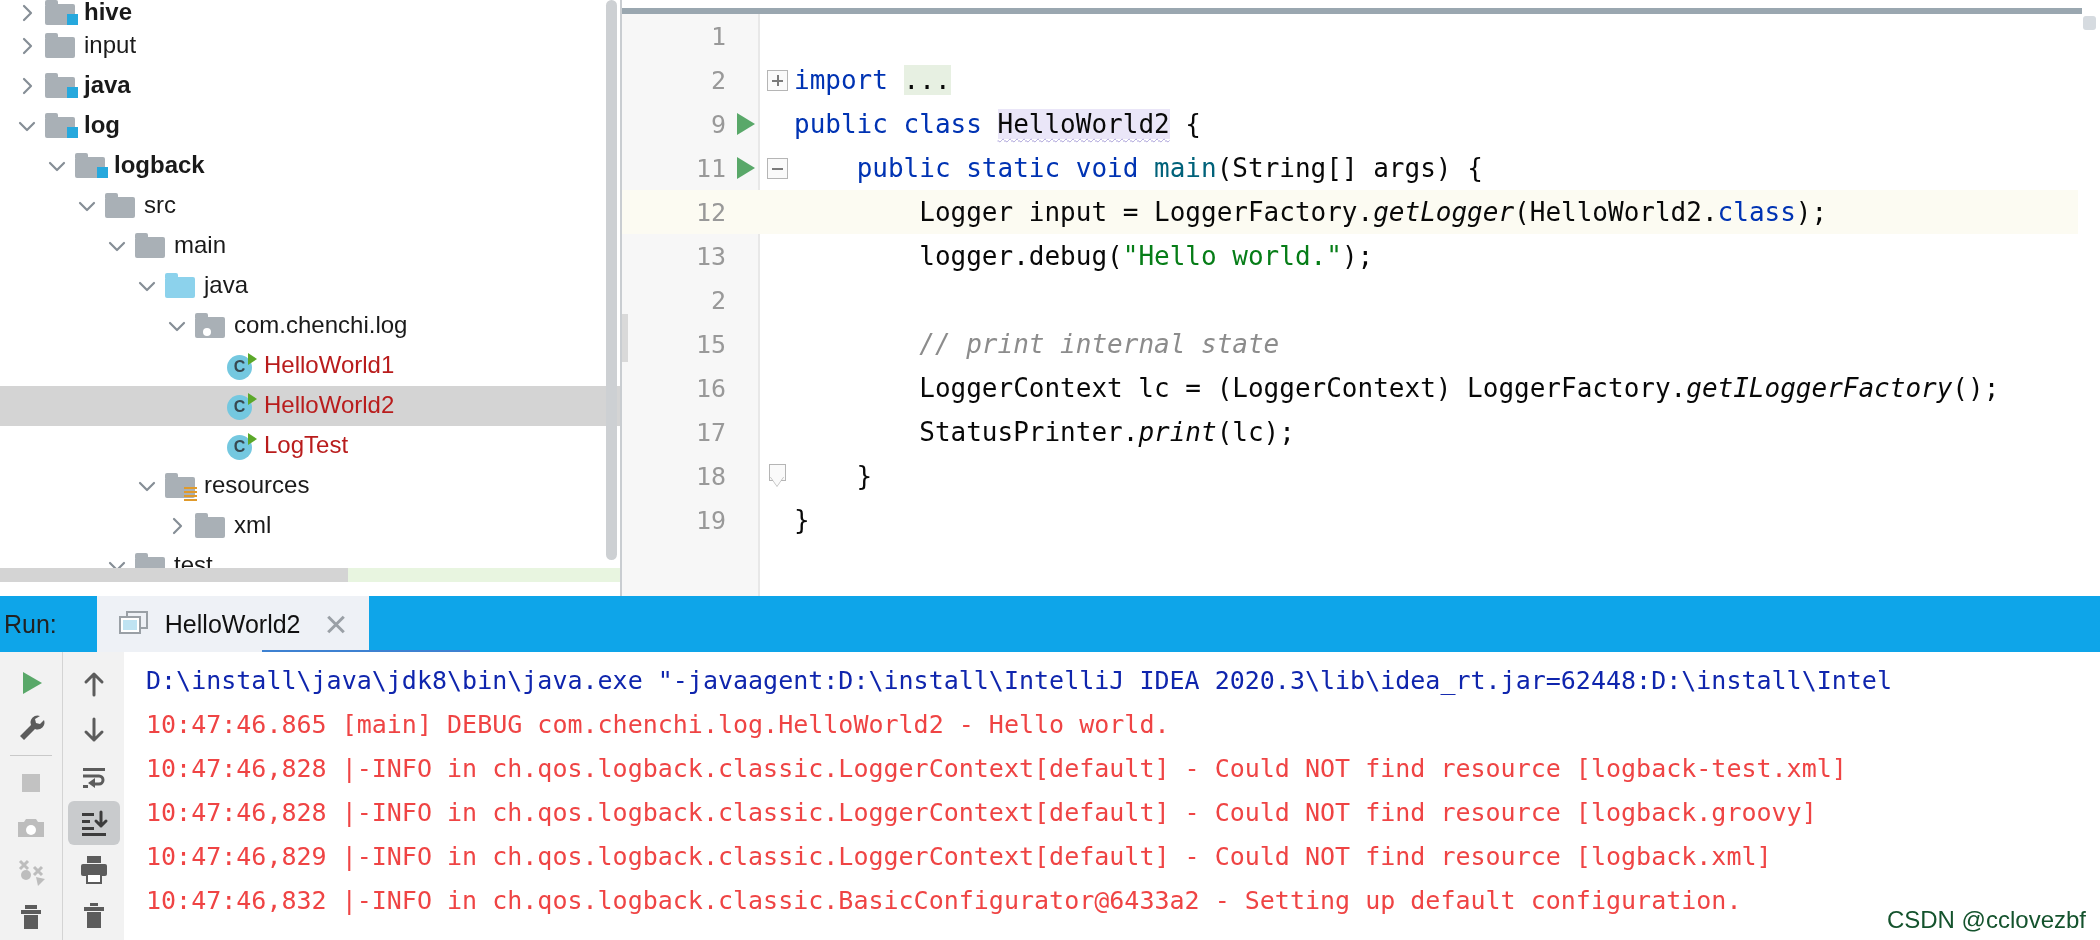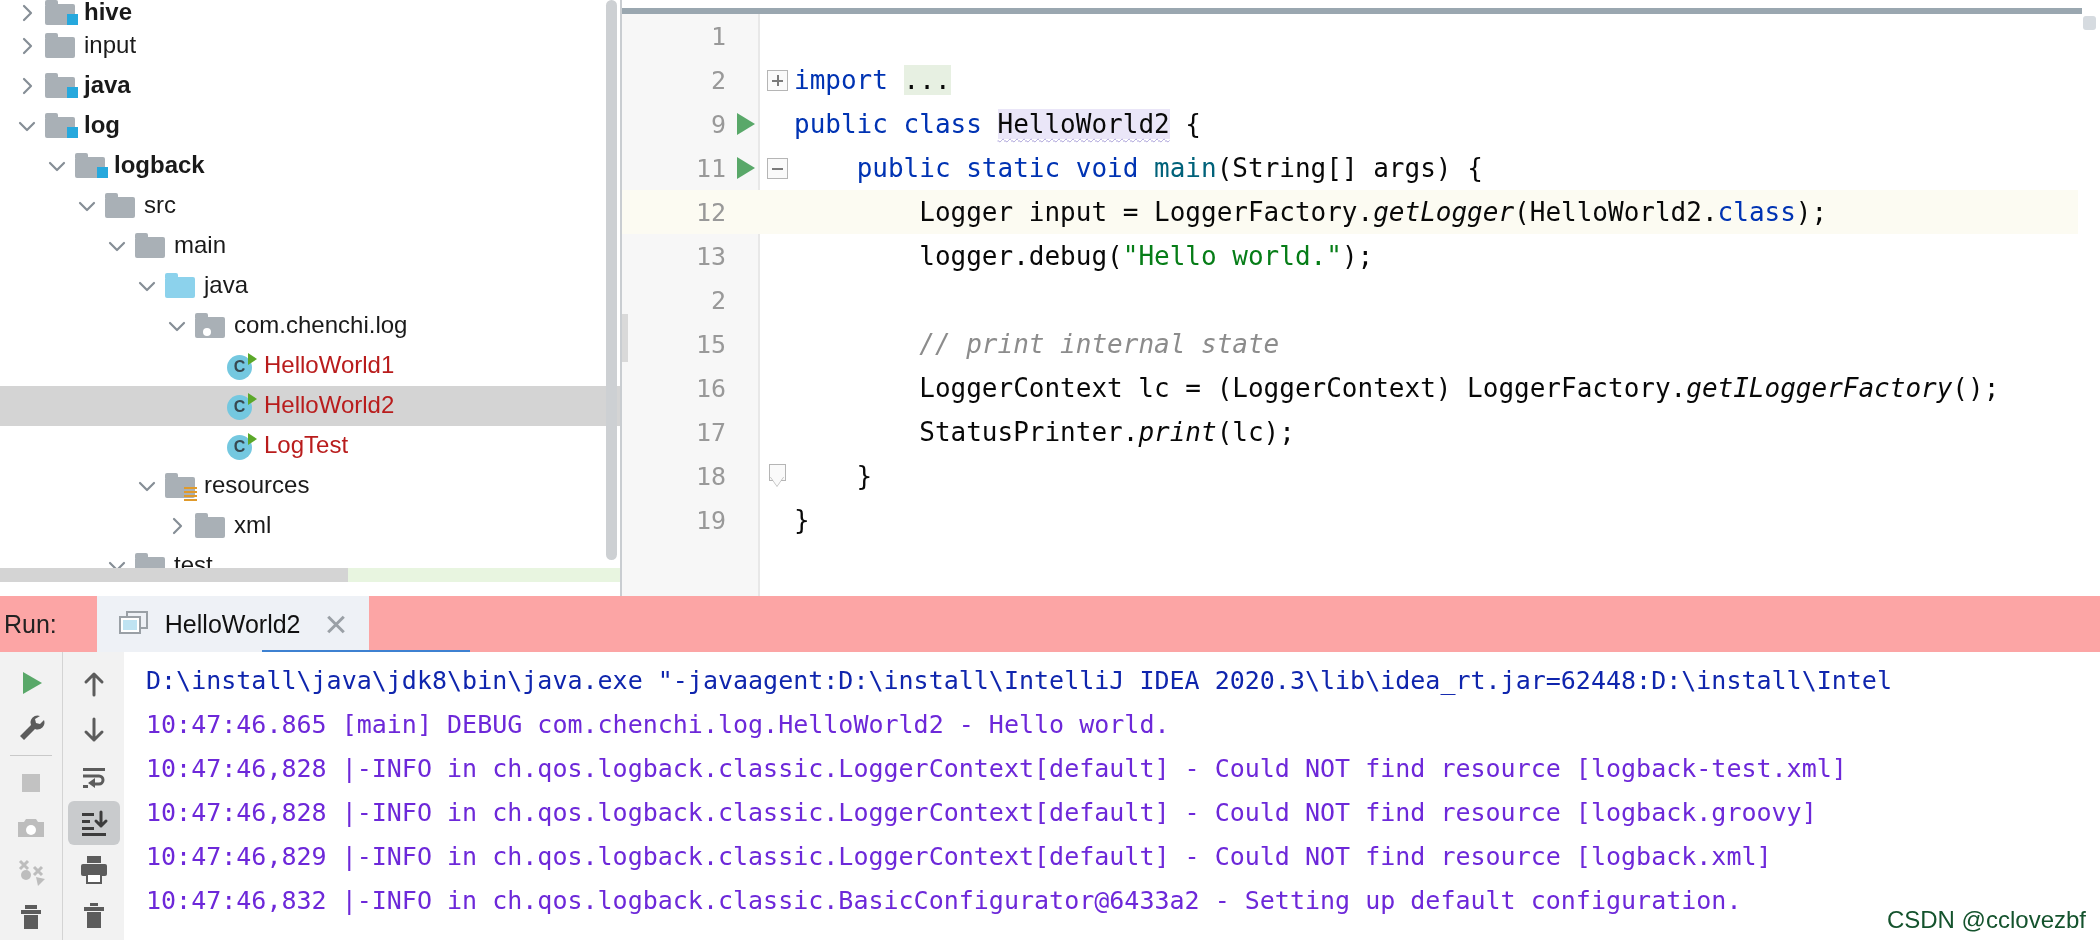--- a/index.html
+++ b/index.html
@@ -269,21 +269,21 @@
   }
 
   
   #run-panel {
     position: absolute; left: 0; top: 596px; width: 2100px; height: 344px;
     background: #ffffff;
   }
   #run-header {
     position: relative;
     height: 56px; width: 2100px;
-    background: #fca5a5;
+    background: #0ea5e9;
     display: flex; align-items: center;
   }
   #run-label {
     font-size: 25px; color: #222222;
     margin-left: 4px; margin-right: 40px;
   }
   #run-tab {
     position: relative;
     height: 56px;
     display: flex; align-items: center;
@@ -348,21 +348,21 @@
     flex: 1 1 auto; height: 288px;
     background: #ffffff;
     overflow: hidden;
     padding-top: 6px;
   }
   .console-line {
     height: 44px;
     display: flex; align-items: center;
     font-family: "DejaVu Sans Mono", monospace;
     font-size: 25px;
-    color: #6d28d9;
+    color: #ef4444;
     white-space: pre;
     padding-left: 22px;
   }
   .console-line.cmd { color: #0f25ad; }
   #watermark {
     position: absolute; right: 14px; bottom: 6px;
     font-size: 24px; color: #14532d;
     font-family: "Liberation Sans", sans-serif;
   }
 </style>

